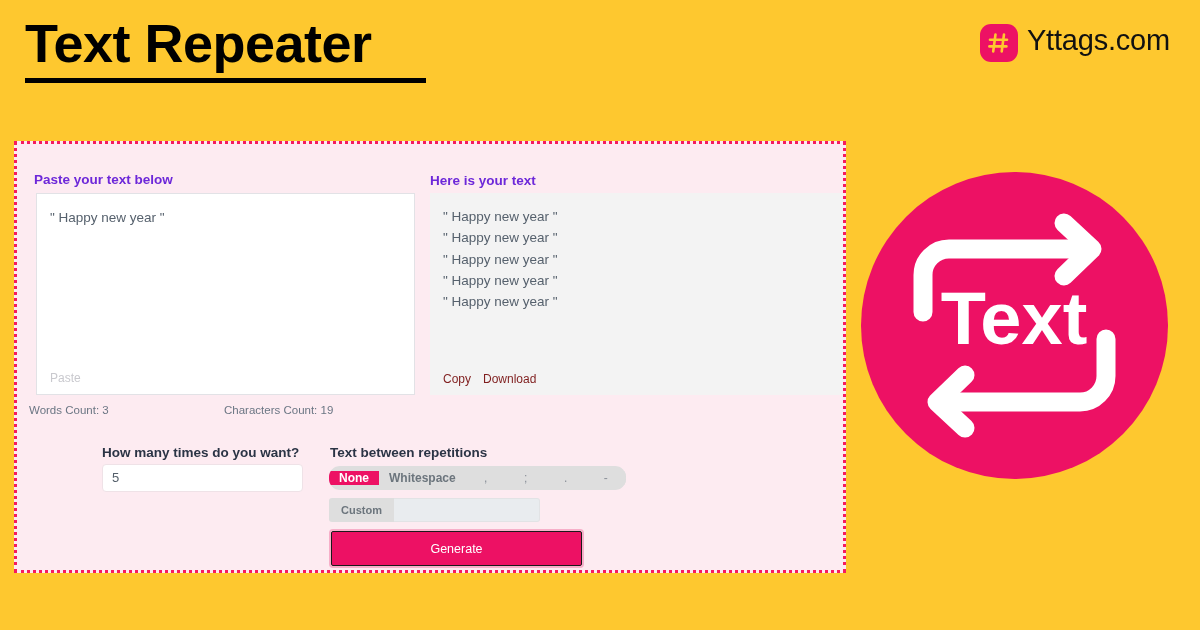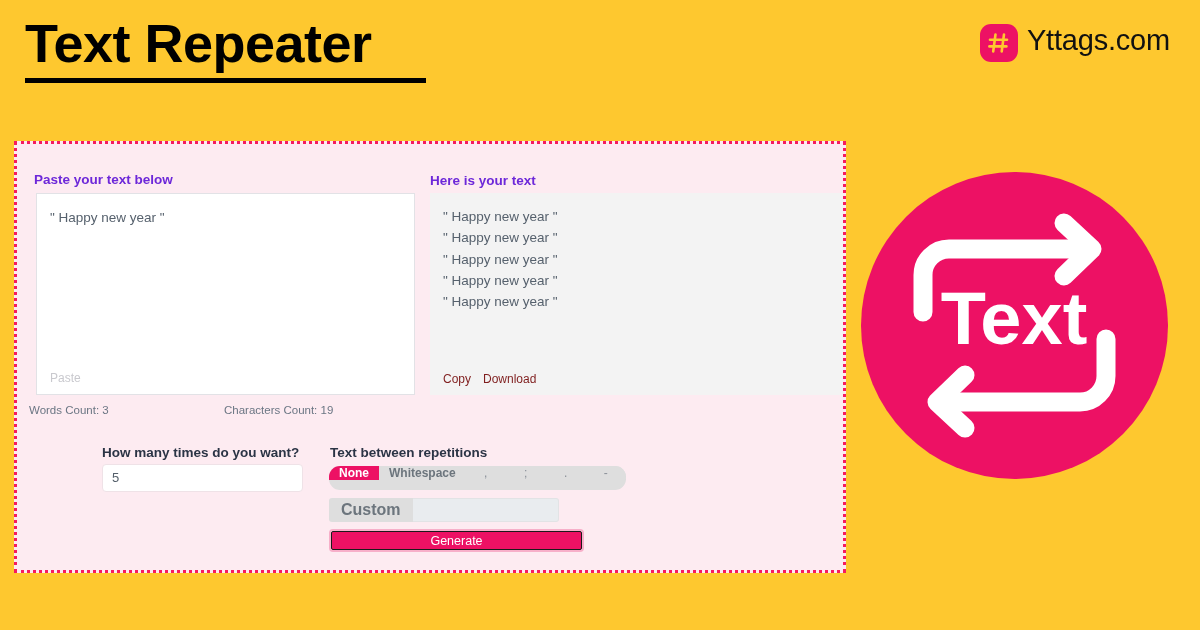--- a/index.html
+++ b/index.html
@@ -171,21 +171,21 @@
     padding: 0 9px;
     line-height: 26px;
     font-family: "Liberation Sans", sans-serif;
   }
 
   .seg-group {
     position: absolute;
     left: 329px;
     top: 466px;
     display: flex;
-    align-items: flex-start;
+    align-items: center;
     height: 24px;
     background: #DEDEDE;
     border-radius: 11px;
     overflow: hidden;
   }
   .seg {
     display: flex;
     align-items: center;
     justify-content: center;
     font-size: 12px;
@@ -213,21 +213,21 @@
     display: flex;
     align-items: stretch;
     height: 24px;
   }
   .custom-btn {
     display: flex;
     align-items: center;
     justify-content: center;
     background: #DEDEDE;
     color: #6c757d;
-    font-size: 16px;
+    font-size: 11px;
     font-weight: bold;
     padding: 0 12px;
     border-radius: 3px 0 0 3px;
   }
   .custom-input {
     width: 146px;
     background: #E9ECEF;
     border: 1px solid #E2E3E5;
     border-left: none;
     border-radius: 0 3px 3px 0;
@@ -236,21 +236,21 @@
     color: #6c757d;
     padding: 0 6px;
     font-family: "Liberation Sans", sans-serif;
   }
 
   .generate-wrap {
     position: absolute;
     left: 329px;
     top: 529px;
     width: 255px;
-    height: 23px;
+    height: 39px;
     border: 2px solid #F7AFC9;
     border-radius: 4px;
     box-sizing: border-box;
     padding: 0;
   }
   .generate-btn {
     width: 100%;
     height: 100%;
     box-sizing: border-box;
     background: #ED1164;

